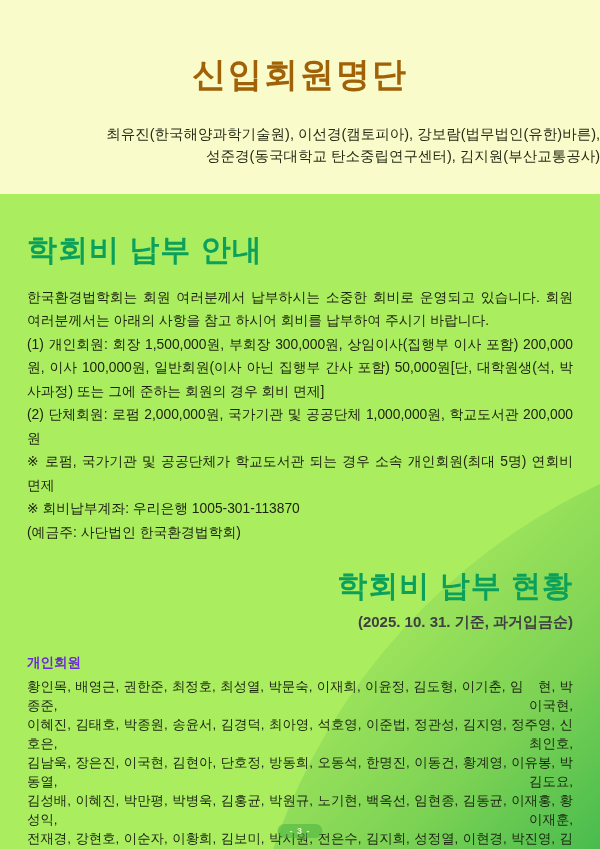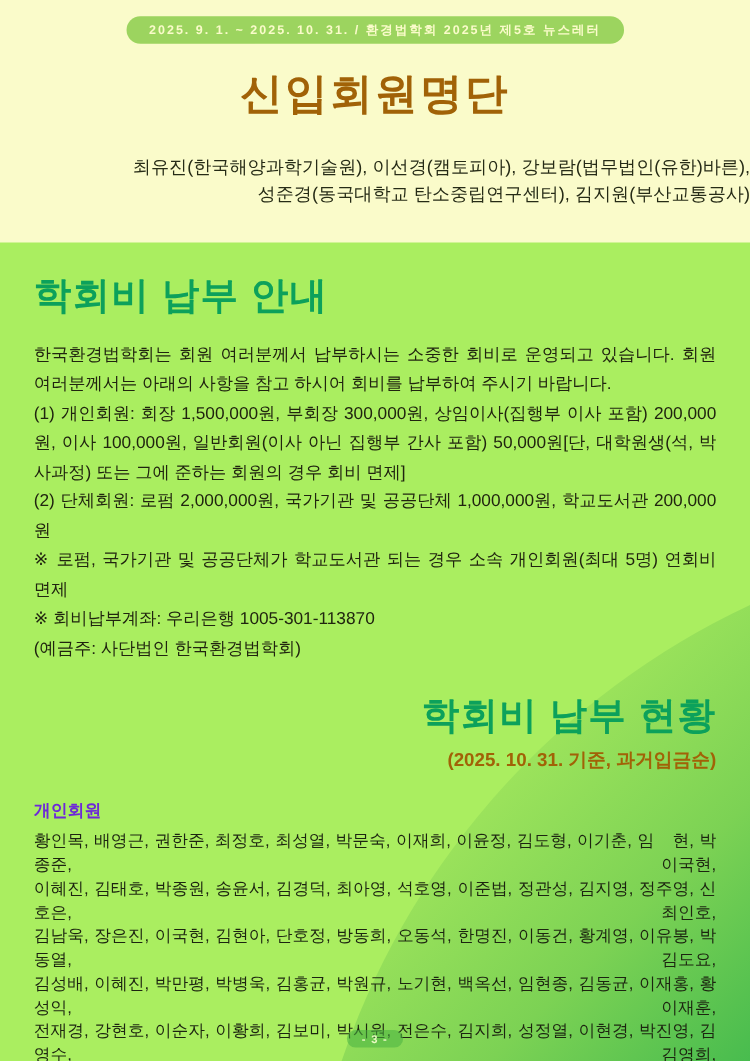--- a/index.html
+++ b/index.html
@@ -33,43 +33,42 @@
   .deco-circle {
     position:absolute; width:1250px; height:1250px; border-radius:50%;
     left:240px; top:231px;
     background:linear-gradient(135deg,
       #a8ed60 0%, #9ee45c 14%, #7cd254 23%, #44ba4e 32%, #2fa848 45%);
   }
   .content { position:relative; padding:0 27px; }
   .section-title {
     margin:0; font-size:30px; font-weight:800; color:#0ca15b; letter-spacing:1px;
   }
-  .fee-title { padding-top:22px; }
+  .fee-title { padding-top:36px; }
   .fee-text { margin-top:15px; font-size:13.8px; line-height:1.7; text-align:justify; }
   .fee-text p { margin:0; }
   .status-title-row { margin-top:22px; display:flex; align-items:flex-end; gap:6px;flex-direction:column; }
-  .status-subtitle { font-size:15px; font-weight:bold; color:#a16207; padding-bottom:3px; }
+  .status-subtitle { font-size:15px; font-weight:bold; color:#404040; padding-bottom:3px; }
   .group-heading { margin-top:19px; font-size:13.5px; font-weight:bold; color:#6d28d9; }
   .member-lines { margin-top:5px; font-size:13.4px; line-height:1.42; color:#1c2410; }
   .member-line { white-space:pre-wrap; }
   .member-line.fill { text-align:justify; text-align-last:justify; }
   .page-pill {
     position:absolute; bottom:11px; left:50%; transform:translateX(-50%);
     background:rgba(72,178,66,0.55); color:#e9f9c2;
     border-radius:9px; padding:2px 12px;
     font-size:9px; font-weight:bold; letter-spacing:1px;
   }
 </style>
 </head>
 <body>
 
 <div class="page">
 
   <div class="top-section">
-    <div class="banner-pill">2025. 9. 1. ~ 2025. 10. 31. / 환경법학회 2025년 제5호 뉴스레터</div>
     <h1 class="new-title">신입회원명단</h1>
     <div class="new-names">
       <div>최유진(한국해양과학기술원), 이선경(캠토피아), 강보람(법무법인(유한)바른),</div>
       <div>성준경(동국대학교 탄소중립연구센터), 김지원(부산교통공사)</div>
     </div>
   </div>
 
   <div class="green-section">
     <div class="deco-circle"></div>
 

